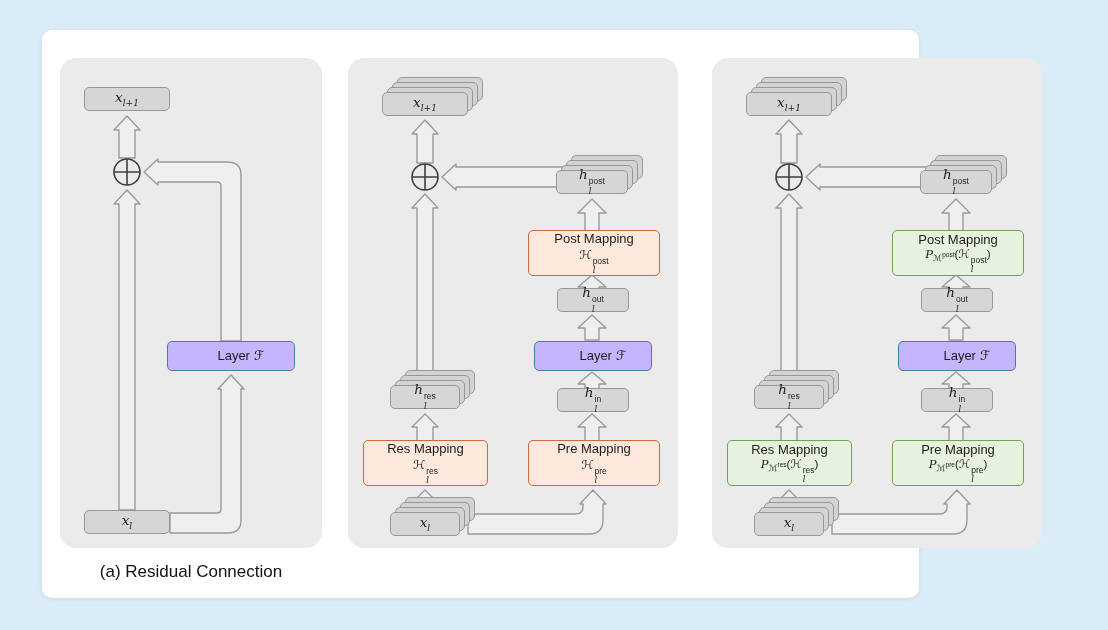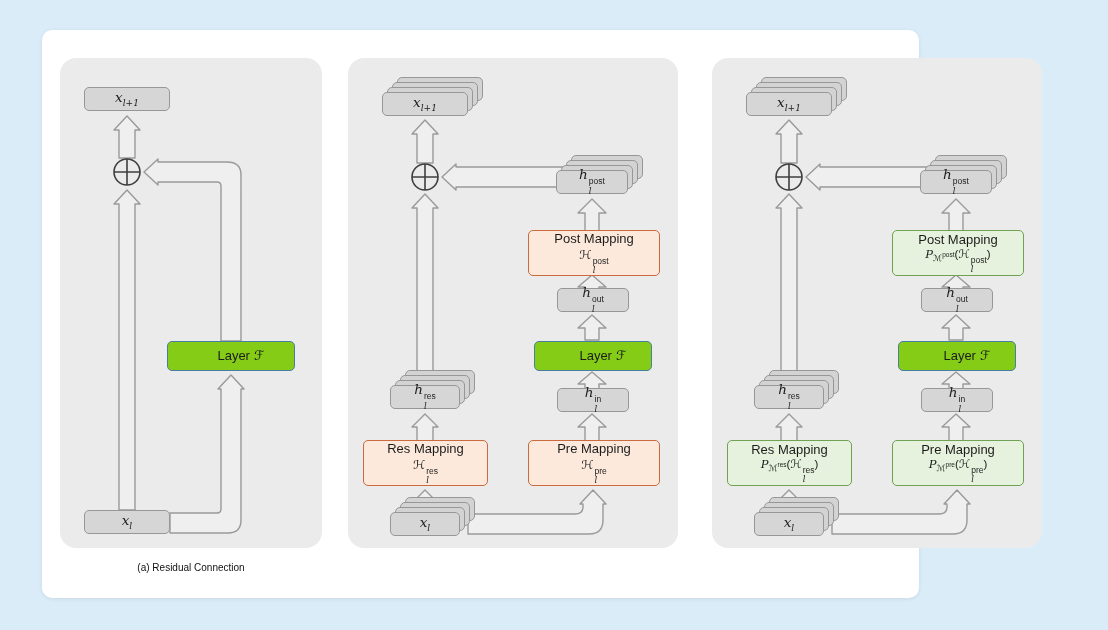--- a/index.html
+++ b/index.html
@@ -5,29 +5,29 @@
   html,body{margin:0;padding:0;}
   body{width:1108px;height:630px;background:#d9ecf7;position:relative;overflow:hidden;
        font-family:"Liberation Sans",sans-serif;}
   .card{position:absolute;left:42px;top:30px;width:877px;height:568px;background:#ffffff;
         border-radius:10px;box-shadow:0 1px 4px rgba(0,0,0,.08);}
   .panel{position:absolute;top:28px;height:490px;background:#ebebeb;border-radius:16px;}
   .panel svg{position:absolute;left:0;top:0;z-index:1;}
   #panel-a{left:18px;width:262px;}
   #panel-b{left:306px;width:330px;}
   #panel-c{left:670px;width:330px;}
-  .caption{position:absolute;top:532px;text-align:center;font-size:10px;color:#111;}
+  .caption{position:absolute;top:532px;text-align:center;font-size:17px;color:#111;}
   #cap-a{left:18px;width:262px;}
   #cap-b{left:306px;width:330px;}
   #cap-c{left:670px;width:330px;}
   .arr{fill:#efefef;stroke:#9a9a9a;stroke-width:1.4;stroke-linejoin:round;}
   .bx{position:absolute;z-index:3;display:flex;align-items:center;justify-content:center;
       border-radius:5px;font-size:13px;color:#1c1c1c;box-sizing:border-box;}
   .gray{background:#d6d6d6;border:1.3px solid #979797;}
-  .blue{background:#84cc16;border:1.3px solid #47809f;padding-left:20px;}
+  .blue{background:#c4b5fd;border:1.3px solid #47809f;padding-left:20px;}
   .orange{background:#fce9db;border:1.3px solid #c96a3f;}
   .green{background:#e6f2dd;border:1.3px solid #6fa253;}
   .map{flex-direction:column;line-height:1.3;}
   .map-title{font-size:13px;}
   .stack{position:absolute;z-index:3;}
   .stack-layer{position:absolute;left:0;top:0;width:100%;height:100%;background:#d3d3d3;
       border:1.3px solid #979797;border-radius:5px;box-sizing:border-box;}
   .stack-front{display:flex;align-items:center;justify-content:center;background:#d6d6d6;
       font-size:13px;color:#1c1c1c;}
   .lbl{display:inline-block;line-height:1;white-space:nowrap;}

